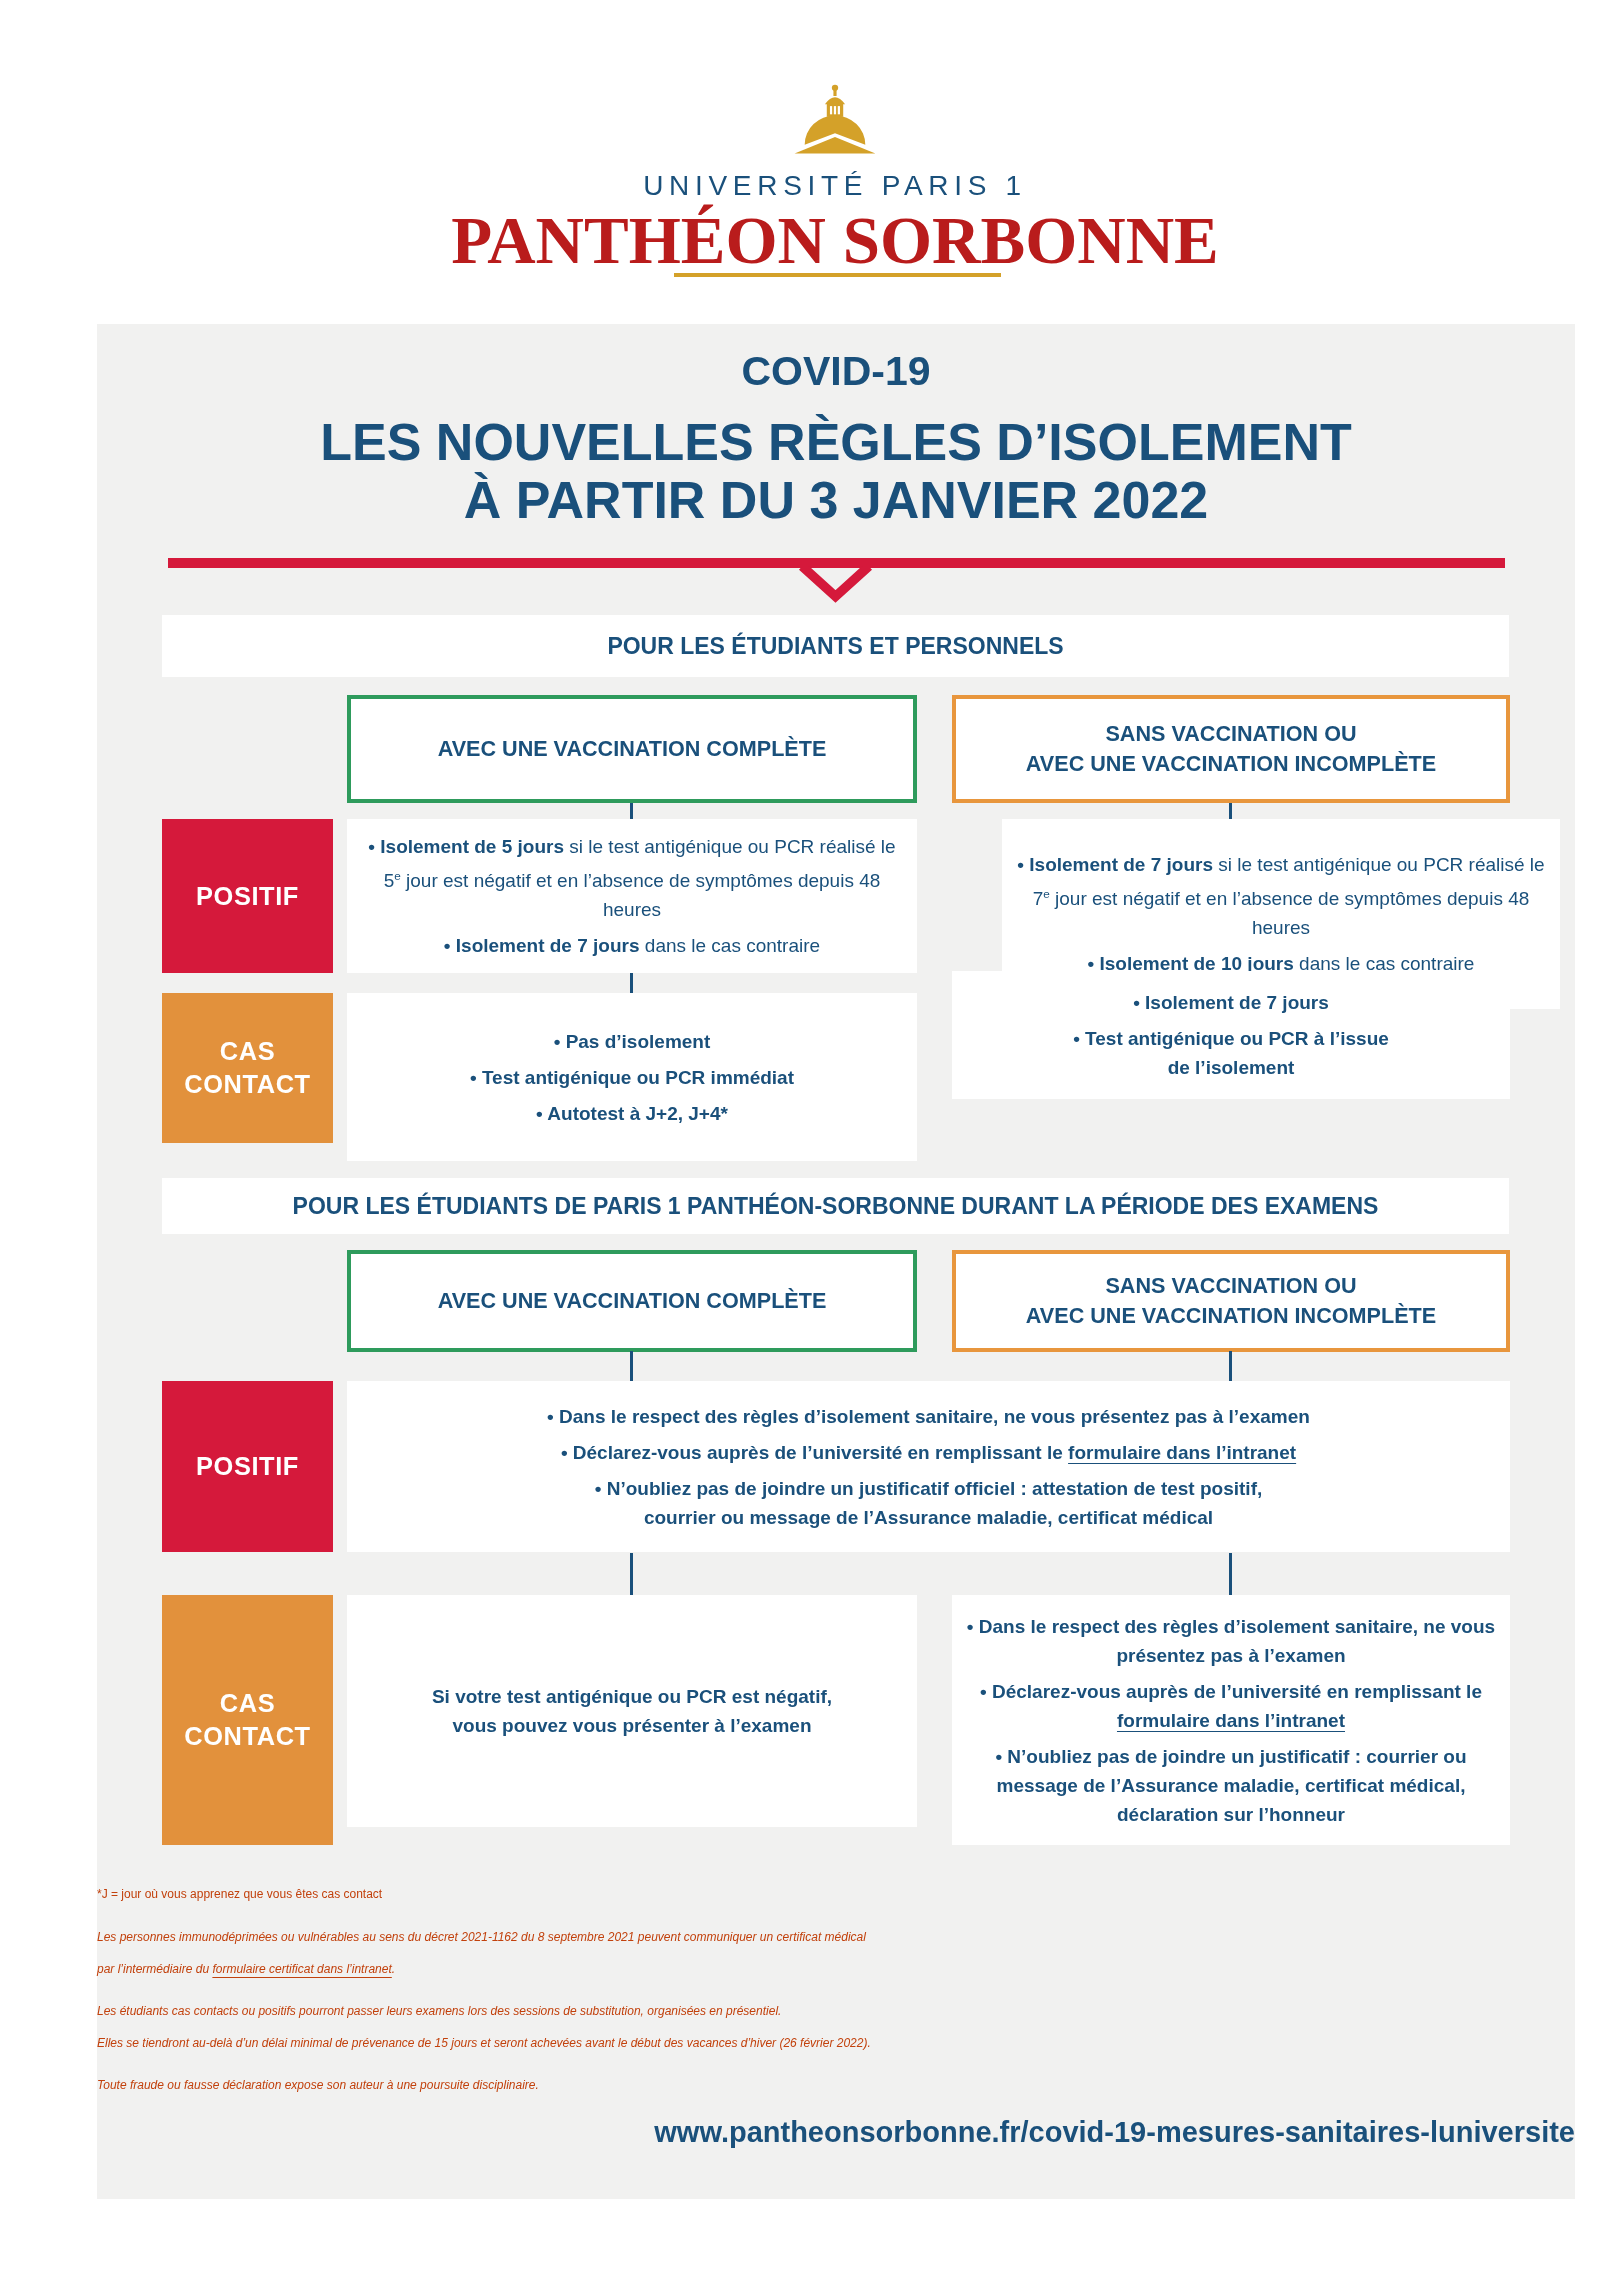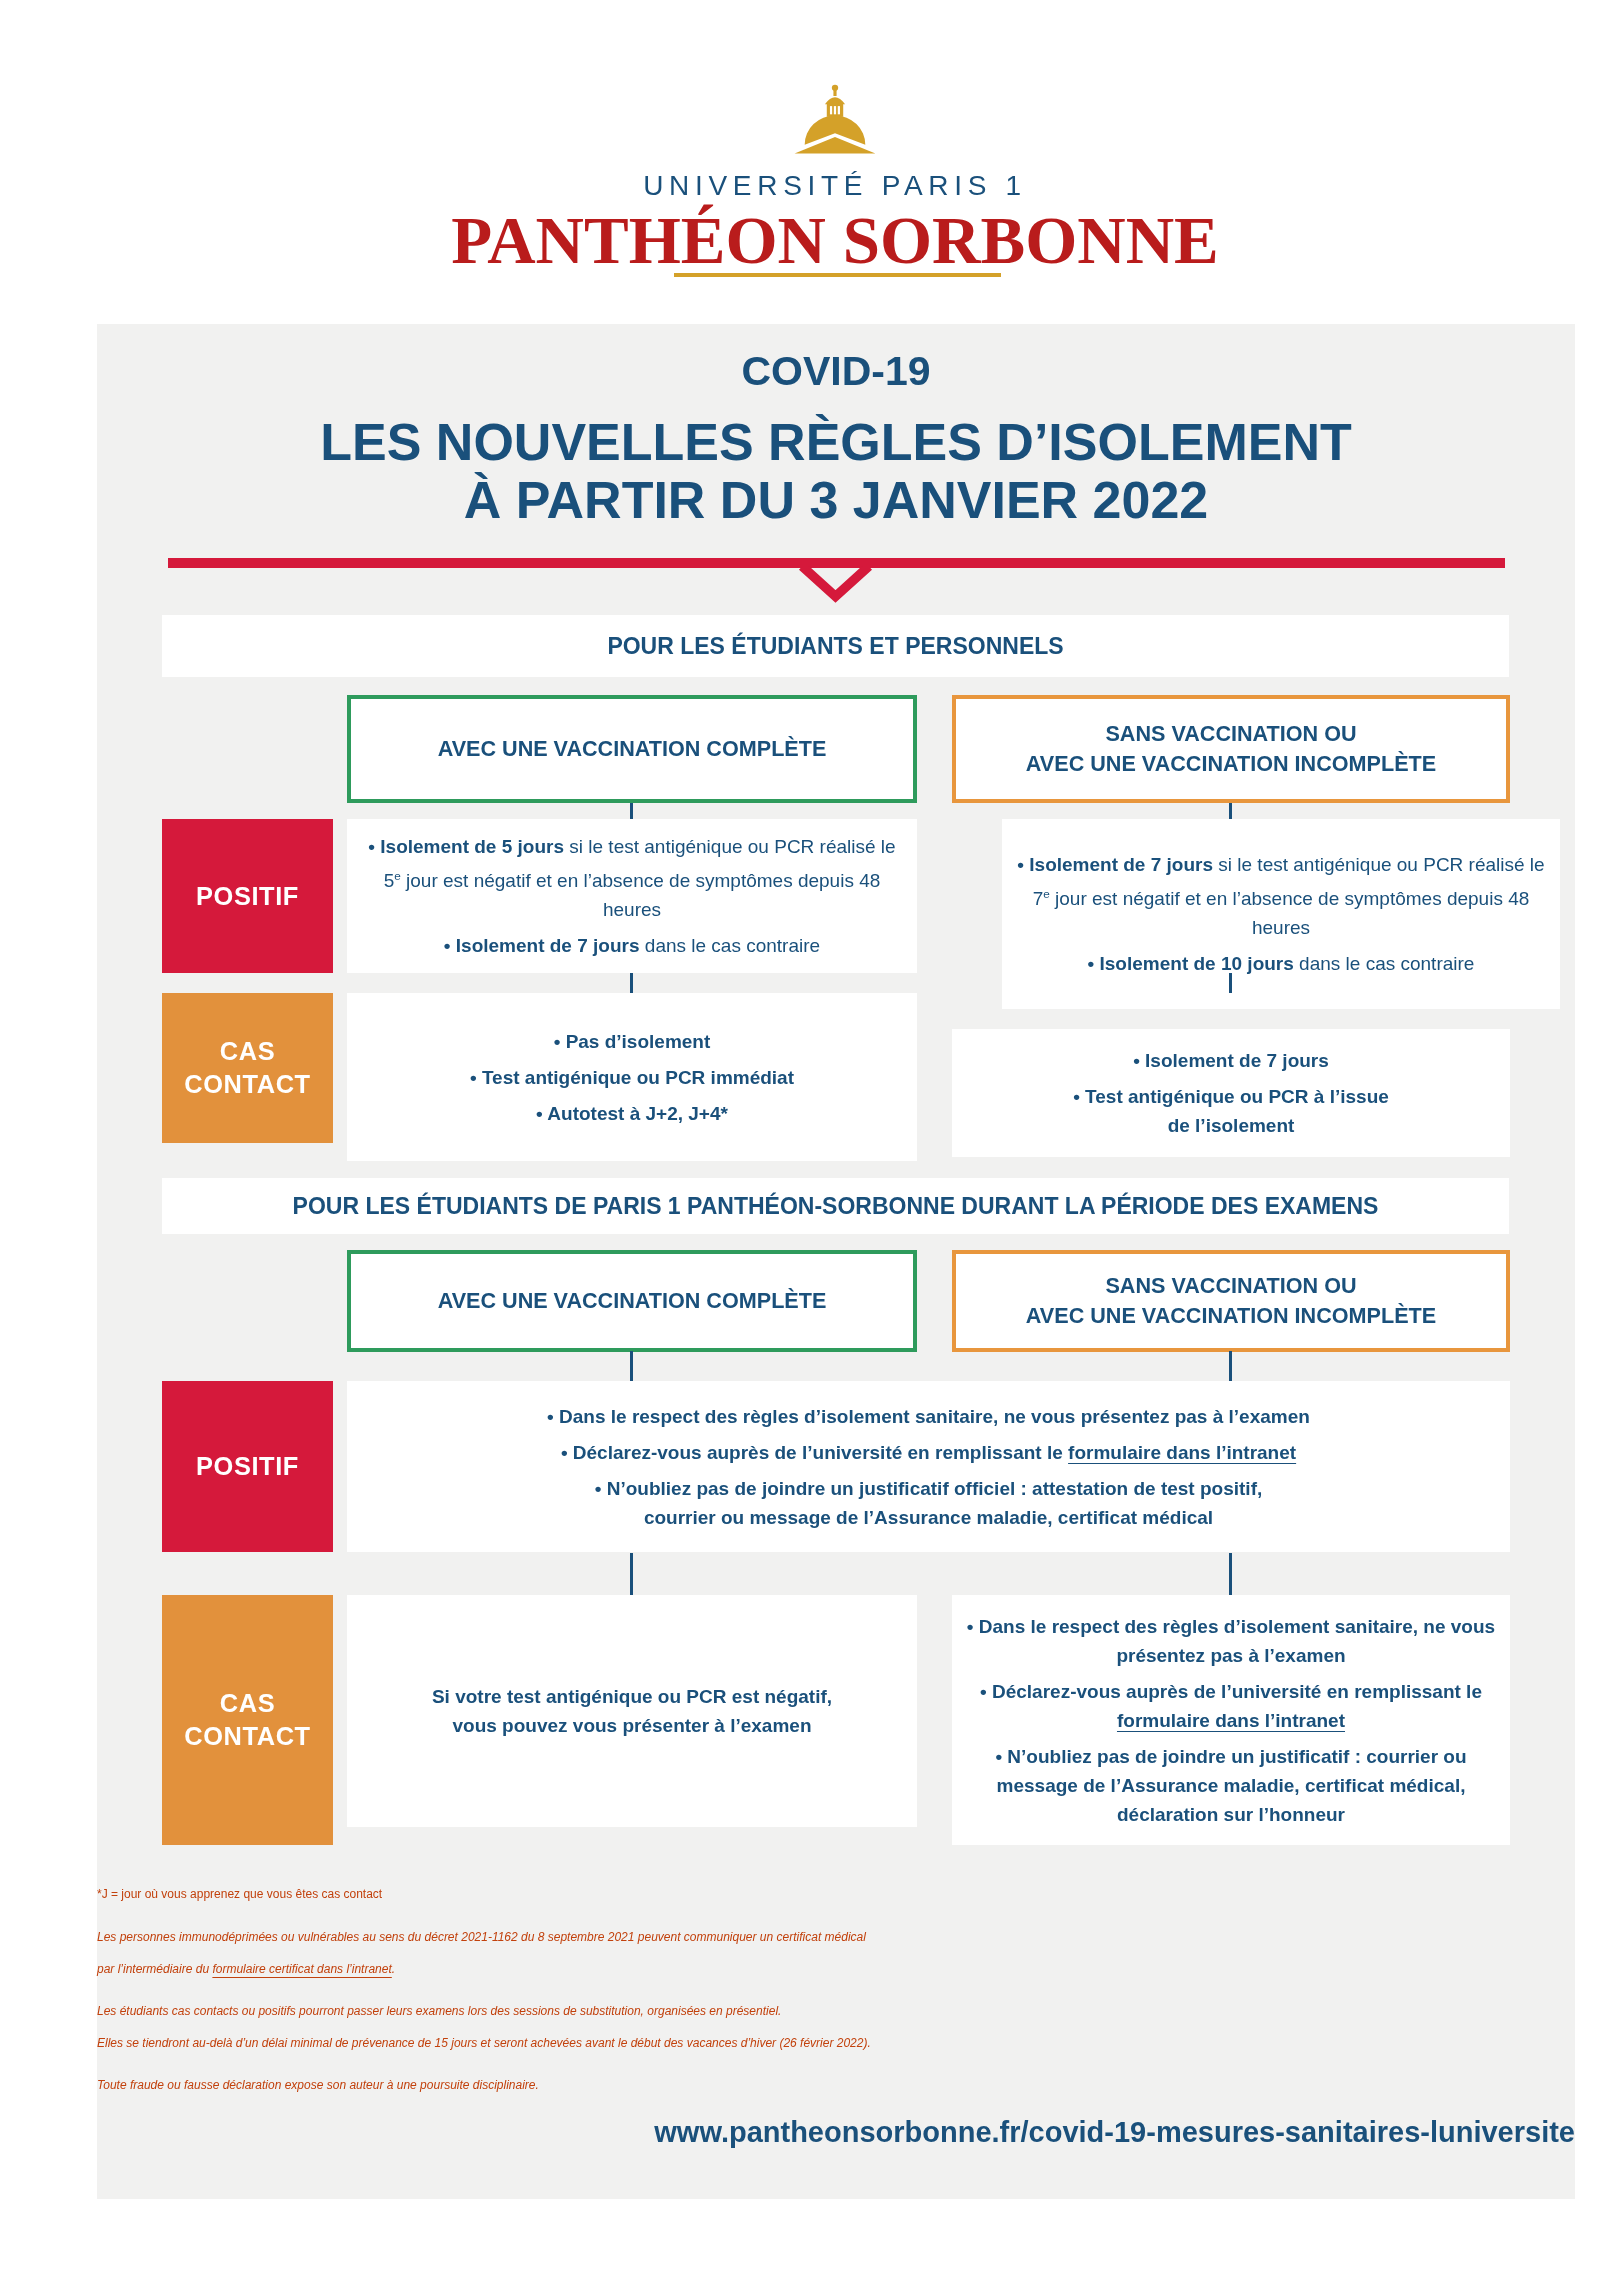--- a/index.html
+++ b/index.html
@@ -51,21 +51,21 @@
   .lab-r0{left:65px;top:495px;width:171px;height:154px;}
   .lab-r1{left:65px;top:669px;width:171px;height:150px;}
   .lab-r2{left:65px;top:1057px;width:171px;height:171px;}
   .lab-r3{left:65px;top:1271px;width:171px;height:250px;}
 
   .cell{background:#ffffff;display:flex;flex-direction:column;align-items:center;justify-content:center;
         gap:7px;font-size:19px;line-height:29px;text-align:center;box-sizing:border-box;padding:6.3px 14px;}
   .c-s0r0c0{left:250px;top:495px;width:570px;height:154px;}
   .c-s0r0c1{left:905px;top:495px;width:558px;height:190px;}
   .c-s0r1c0{left:250px;top:669px;width:570px;height:168px;}
-  .c-s0r1c1{left:855px;top:705px;width:558px;height:128px;}
+  .c-s0r1c1{left:855px;top:647px;width:558px;height:128px;}
   .c-s1r0c0{left:250px;top:1057px;width:1163px;height:171px;}
   .c-s1r1c0{left:250px;top:1271px;width:570px;height:232px;}
   .c-s1r1c1{left:855px;top:1271px;width:558px;height:250px;}
 
   .item{display:block;}
   .b{font-weight:700;}
   .u{text-decoration:underline;text-underline-offset:3.8px;cursor:pointer;}
   .sup{vertical-align:super;font-size:0.62em;}
 
   .fn{left:0;width:1478px;text-align:left;font-size:12px;line-height:32px;color:#c2410c;}

